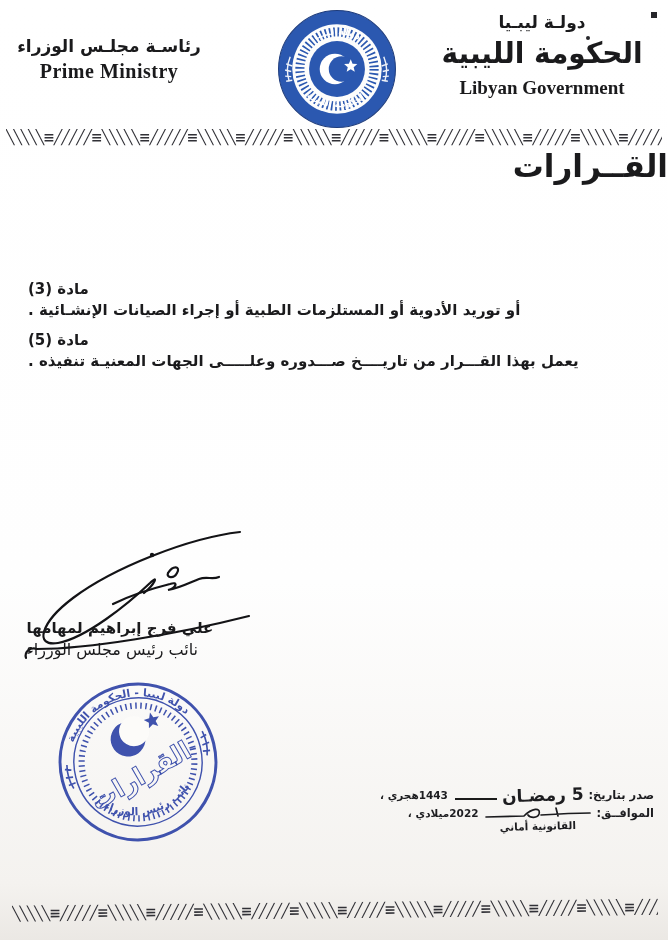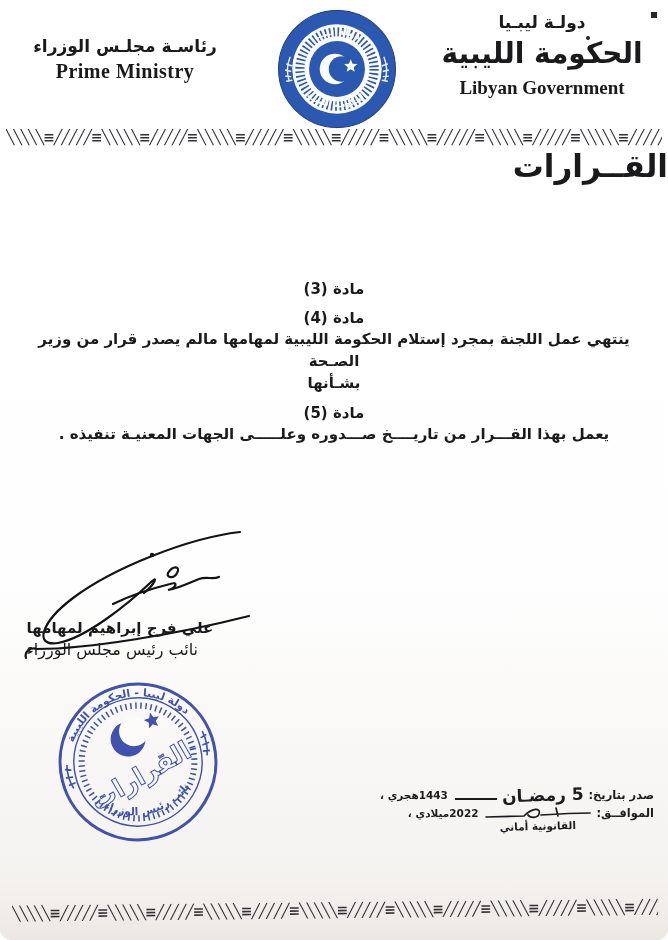--- a/index.html
+++ b/index.html
@@ -1,42 +1,42 @@
 <!DOCTYPE html>
 <html lang="ar"><head>
 <meta charset="utf-8">
 <style>
   html,body{margin:0;padding:0;background:#ffffff;}
   .page{
     position:relative;width:668px;height:940px;overflow:hidden;
     background:linear-gradient(180deg,#ffffff 0%,#fefefe 62%,#f4f2ef 94%,#ebe8e4 100%);
-    font-family:"DejaVu Sans",sans-serif;color:#1a1a1c;border-radius:11px;
+    font-family:"DejaVu Sans",sans-serif;color:#1a1a1c;
   }
   .abs{position:absolute;}
   
   .state-block{right:12px;top:12px;width:228px;text-align:center;direction:rtl;}
   .state-ar{font-size:17px;font-weight:bold;letter-spacing:1px;}
   .calligraphy{font-size:28px;font-weight:bold;margin-top:5px;transform:scaleY(1.05);}
   .state-en{font-family:"Liberation Serif",serif;font-weight:bold;font-size:19px;margin-top:7px;}
-  .ministry-block{left:16px;top:36px;width:218px;text-align:center;direction:rtl;}
+  .ministry-block{left:0;top:36px;width:218px;text-align:center;direction:rtl;}
   .ministry-ar{font-size:17px;font-weight:bold;}
   .ministry-en{font-family:"Liberation Serif",serif;font-weight:bold;font-size:20px;margin-top:4px;letter-spacing:.5px;}
   .emblem{left:276px;top:6px;width:122px;height:126px;}
   .speck{background:#26262a;}
   
   .divider{
     left:6px;width:656px;height:18px;overflow:hidden;white-space:nowrap;
     font-size:14px;line-height:17px;font-weight:bold;color:#303036;letter-spacing:-1px;
   }
   .divider.top{top:129px;}
   .divider.bottom{top:902px;left:12px;width:646px;transform:rotate(-.6deg);}
   
   .doc-title{top:148px;left:0;width:100%;text-align:right;font-size:31px;font-weight:bold;margin:0;letter-spacing:1px;}
   
-  .articles{top:279px;left:28px;width:612px;direction:rtl;text-align:center;font-weight:bold;}
+  .articles{top:279px;left:28px;width:612px;direction:rtl;text-align:left;font-weight:bold;}
   .art-head{font-size:15px;line-height:20px;margin-top:9px;}
   .art-head.first{margin-top:0;}
   .art-line{font-size:15px;line-height:22px;}
   
   .signature-svg{left:18px;top:526px;width:266px;height:138px;}
   .sig-name{left:24px;top:619px;width:192px;text-align:center;font-size:15px;font-weight:bold;}
   .sig-title{left:16px;top:640px;width:182px;text-align:right;font-size:16px;font-weight:normal;}
   
   .stamp{left:56px;top:680px;width:164px;height:164px;transform:rotate(-14deg);opacity:.93;}
   
@@ -101,25 +101,21 @@
     </div>
   </header>
 
   <div class="abs divider top">╲╲╲╲╲≡╱╱╱╱╱≡╲╲╲╲╲≡╱╱╱╱╱≡╲╲╲╲╲≡╱╱╱╱╱≡╲╲╲╲╲≡╱╱╱╱╱≡╲╲╲╲╲≡╱╱╱╱╱≡╲╲╲╲╲≡╱╱╱╱╱≡╲╲╲╲╲≡╱╱╱╱╱≡╲╲╲╲╲≡╱╱╱╱╱≡</div>
 
   <h1 class="abs doc-title">القــرارات</h1>
 
   <main class="abs articles">
     <section>
       <div class="art-head first">مادة (3)</div>
-    </section>
-    <section>
-      <div class="art-head">مادة (4)</div>
-      <div class="art-line">ينتهي عمل اللجنة بمجرد إستلام الحكومة الليبية لمهامها مالم يصدر قرار من وزير الصـحة</div>
-      <div class="art-line">بشـأنها</div>
+      <div class="art-line">أو توريد الأدوية أو المستلزمات الطبية  أو إجراء الصيانات الإنشـائية .</div>
     </section>
     <section>
       <div class="art-head">مادة (5)</div>
       <div class="art-line">يعمل بهذا القـــرار من تاريــــخ صـــدوره  وعلـــــى الجهات المعنيـة تنفيذه .</div>
     </section>
   </main>
 
   <svg class="abs signature-svg" viewBox="0 0 266 138">
     <g fill="none" stroke="#131316" stroke-width="2.2" stroke-linecap="round">
       <path d="M 222,6 C 170,12 95,42 55,72 C 22,97 16,121 40,117 C 68,112 110,78 132,57 C 141,48 137,58 126,67"></path>

